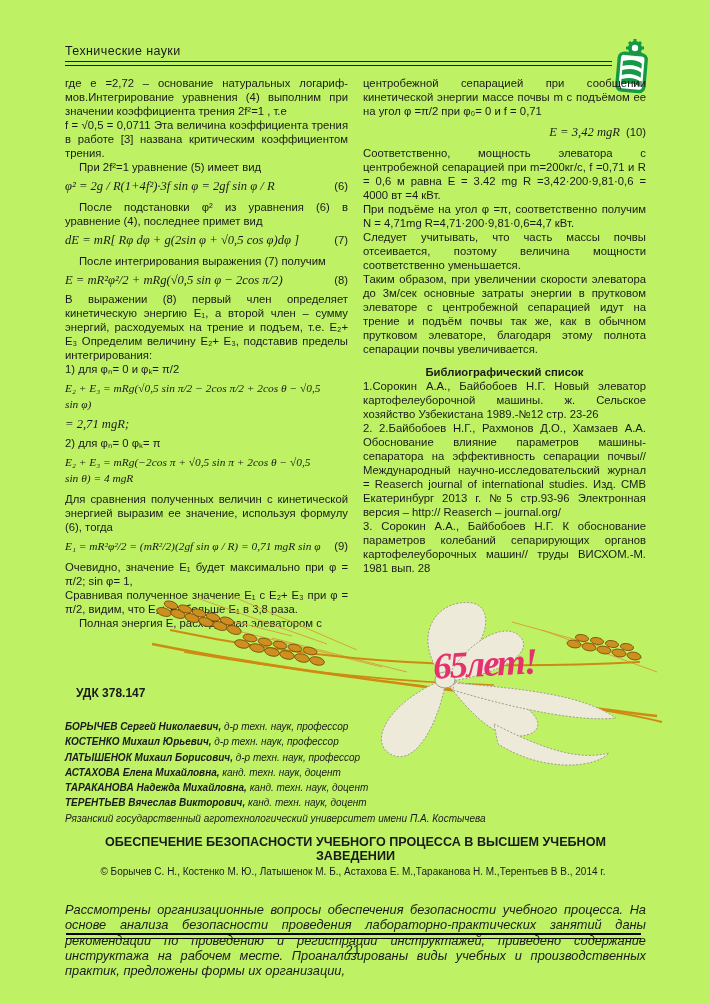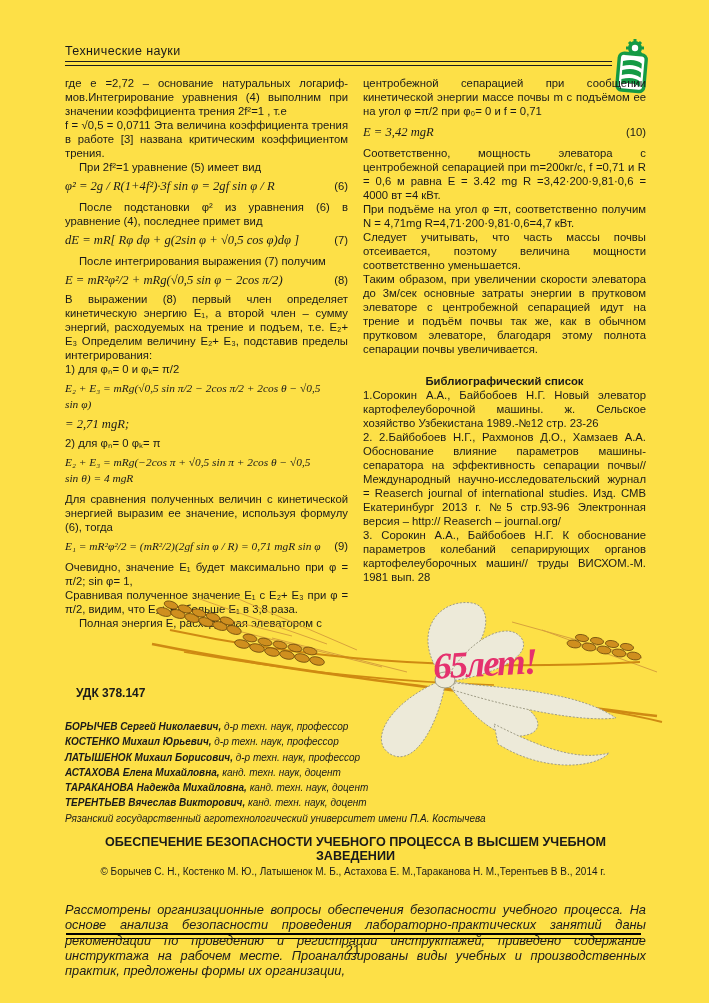--- a/index.html
+++ b/index.html
@@ -1,37 +1,37 @@
 <!DOCTYPE html>
 <html><head>
 <meta charset="utf-8">
 <style>
   html,body{margin:0;padding:0;background:#ffffff;}
-  .page{position:relative;width:709px;height:1003px;background:#fde047;overflow:hidden;
+  .page{position:relative;width:709px;height:1003px;background:#bef264;overflow:hidden;
         font-family:"Liberation Sans",sans-serif;color:#1a1a1a;}
 
   
   .hdr-title{position:absolute;left:65px;top:44px;font-size:12.5px;letter-spacing:.4px;}
   .rule-top{position:absolute;left:65px;top:61px;width:547px;height:3px;
             border-top:1.7px solid #1c1c1c;border-bottom:1.4px solid #1c1c1c;}
   .logo{position:absolute;left:610px;top:38px;width:46px;height:56px;}
 
   
   .cols{position:absolute;left:65px;top:76px;width:581px;display:flex;gap:15px;}
   .col{width:283px;font-size:11.3px;line-height:14px;text-align:justify;}
   .col p{margin:0;}
   .ind{text-indent:14px;}
   .mt6{margin-top:6px !important;}
   .eq{font-family:"Liberation Serif",serif;font-style:italic;font-size:12.6px;line-height:16px;
       margin:4px 0;position:relative;padding-right:26px;text-align:left;}
   .eq .num{position:absolute;right:0;top:0;font-style:normal;font-size:11.3px;
            font-family:"Liberation Sans",sans-serif;color:#1a1a1a;}
-  .eq.c .eqt{display:block;text-align:left;}
+  .eq.c .eqt{display:block;text-align:right;}
   .eq.sm{font-size:11.4px;}
-  .bibh{text-align:center;font-weight:bold;margin:18px 0 0 !important;}
+  .bibh{text-align:center;font-weight:bold;margin:9px 0 0 !important;}
 
   
   .wheat{position:absolute;left:142px;top:592px;width:522px;height:185px;}
   .anniv{position:absolute;left:433px;top:645px;font-family:"Liberation Serif",serif;
          font-style:italic;font-weight:bold;font-size:37px;line-height:1;color:#e5316e;
          transform:rotate(-3deg);letter-spacing:-2px;white-space:nowrap;}
 
   
   .udk{position:absolute;left:76px;top:686px;font-size:12px;font-weight:bold;}
   .authors{position:absolute;left:65px;top:719px;font-size:10px;line-height:15.3px;

